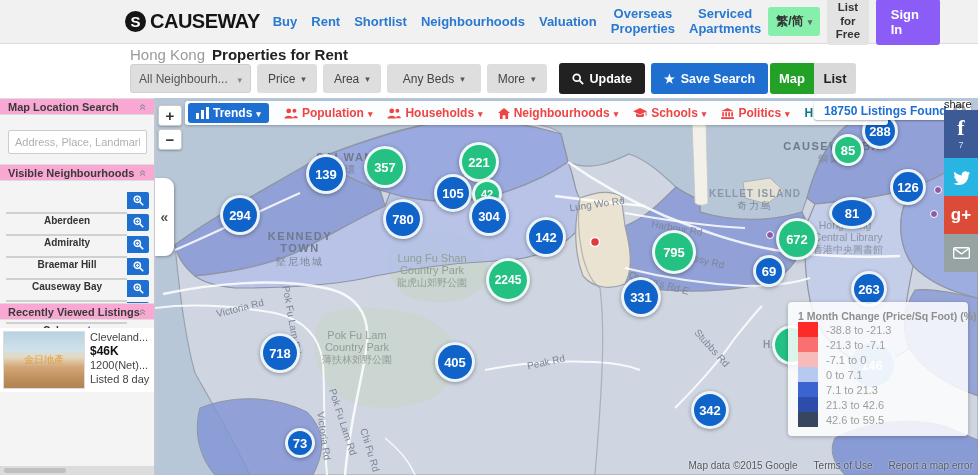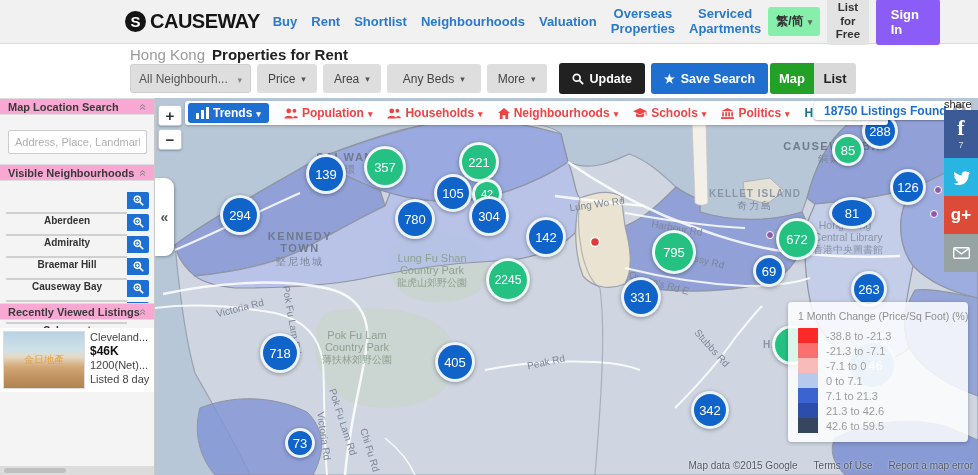--- a/index.html
+++ b/index.html
@@ -91,21 +91,21 @@
   .lbl-town { font-size:11px; font-weight:bold; color:#6f7a8c; letter-spacing:1.5px; }
   .lbl-town-light { font-size:10px; font-weight:bold; color:#8c96a8; letter-spacing:1px; }
   .lbl-cn { font-size:10px; color:#7d8798; letter-spacing:2px; }
   .lbl-park { font-size:11px; color:#8fa091; }
   .lbl-park-cn { font-size:10px; color:#8fa091; }
   .lbl-poi { font-size:10.5px; color:#8b93a6; }
   .lbl-poi-cn { font-size:10px; color:#8b93a6; }
   .lbl-road { font-size:10px; color:#7c8698; }
 
   .marker { position:absolute; border-radius:50%; display:flex; align-items:center; justify-content:center;
-    color:#fff; font-weight:normal; border:3px solid rgba(255,255,255,.92);
+    color:#fff; font-weight:bold; border:3px solid rgba(255,255,255,.92);
     box-shadow:0 1px 4px rgba(0,0,0,.35); z-index:5; cursor:pointer; }
   .marker.blue { background:#1063c9; }
   .marker.green { background:#25c183; }
   .marker.faded { background:rgba(125,172,225,.78); border-color:rgba(255,255,255,.55);
     box-shadow:none; z-index:4; color:rgba(255,255,255,.95); }
 
   .map-toolbar { position:absolute; top:3px; left:30px; height:24px; background:rgba(255,255,255,.96);
     border-radius:3px; box-shadow:0 1px 3px rgba(0,0,0,.25); display:flex; align-items:center;
     padding:0 10px 0 3px; gap:15px; z-index:9; }
   .tb-item { display:flex; align-items:center; gap:4px; font-size:12px; font-weight:bold;
@@ -124,21 +124,21 @@
   .zoom-ctrl { position:absolute; top:7px; left:3px; z-index:9; }
   .zoom-btn { width:24px; height:21px; background:#fff; border:1px solid #c9c9c9; border-radius:3px;
     box-shadow:0 1px 2px rgba(0,0,0,.25); font-size:15px; font-weight:bold; color:#333;
     display:flex; align-items:center; justify-content:center; cursor:pointer; margin-bottom:3px; }
   .collapse-tab { position:absolute; top:80px; left:0; width:19px; height:78px; background:#fff;
     border-radius:0 9px 9px 0; box-shadow:1px 1px 3px rgba(0,0,0,.3); display:flex; align-items:center;
     justify-content:center; color:#555; font-size:14px; font-weight:bold; z-index:9; cursor:pointer; }
 
   .legend { position:absolute; top:204px; left:633px; width:180px; background:rgba(255,255,255,.84);
     border-radius:4px; box-shadow:0 1px 4px rgba(0,0,0,.25); padding:8px 10px 9px 10px; z-index:8; }
-  .legend-title { font-size:10.5px; font-weight:normal; color:#8f8f8f; margin-bottom:6px; white-space:nowrap; }
+  .legend-title { font-size:10.5px; font-weight:bold; color:#8f8f8f; margin-bottom:0; white-space:nowrap; }
   .legend-row { display:flex; align-items:center; height:15px; }
   .legend-chip { width:20px; height:15px; }
   .legend-lbl { margin-left:8px; font-size:11px; color:#9e9e9e; white-space:nowrap; }
 
   .share-label { position:absolute; top:0px; left:789px; font-size:11px; color:#222; z-index:10; }
   .share-col { position:absolute; top:12px; left:789px; width:34px; z-index:10; }
   .share-btn { width:34px; display:flex; flex-direction:column; align-items:center;
     justify-content:center; cursor:pointer; height:38px; }
   .share-btn.tall { height:48px; }
   .fb-f { color:#fff; font-family:"Liberation Serif",serif; font-weight:bold; font-size:22px; line-height:20px; }
@@ -390,21 +390,21 @@
         <div class="map-label lbl-road" style="left: 504px; top: 185px; transform: translate(-50%, -50%) rotate(16deg);">Queen's Rd E</div>
       </div>
     <div id="map-markers">
         <div class="marker blue" style="left: 65px; top: 97px; width: 40px; height: 40px; font-size: 13px;">294</div>
         <div class="marker blue" style="left: 151px; top: 56px; width: 40px; height: 40px; font-size: 13px;">139</div>
         <div class="marker green" style="left: 209px; top: 48px; width: 42px; height: 42px; font-size: 13px;">357</div>
         <div class="marker green" style="left: 304px; top: 44px; width: 40px; height: 40px; font-size: 13px;">221</div>
         <div class="marker blue" style="left: 279px; top: 76px; width: 38px; height: 38px; font-size: 13px;">105</div>
         <div class="marker green" style="left: 317px; top: 81px; width: 30px; height: 30px; font-size: 11px;">42</div>
         <div class="marker blue" style="left: 314px; top: 98px; width: 40px; height: 40px; font-size: 13px;">304</div>
-        <div class="marker blue" style="left: 228px; top: 101px; width: 40px; height: 40px; font-size: 13px; margin-left: 12px;">780</div>
+        <div class="marker blue" style="left: 228px; top: 101px; width: 40px; height: 40px; font-size: 13px;">780</div>
         <div class="marker blue" style="left: 371px; top: 119px; width: 40px; height: 40px; font-size: 13px;">142</div>
         <div class="marker green" style="left: 331px; top: 160px; width: 44px; height: 44px; font-size: 12px;">2245</div>
         <div class="marker green" style="left: 497px; top: 132px; width: 44px; height: 44px; font-size: 13px;">795</div>
         <div class="marker blue" style="left: 466px; top: 179px; width: 40px; height: 40px; font-size: 13px;">331</div>
         <div class="marker blue" style="left: 105px; top: 235px; width: 40px; height: 40px; font-size: 13px;">718</div>
         <div class="marker blue" style="left: 280px; top: 244px; width: 40px; height: 40px; font-size: 13px;">405</div>
         <div class="marker blue" style="left: 130px; top: 330px; width: 30px; height: 30px; font-size: 13px;">73</div>
         <div class="marker blue" style="left: 536px; top: 293px; width: 38px; height: 38px; font-size: 13px;">342</div>
         <div class="marker blue" style="left: 707px; top: 15px; width: 36px; height: 36px; font-size: 13px;">288</div>
         <div class="marker green" style="left: 677px; top: 36px; width: 32px; height: 32px; font-size: 13px;">85</div>

